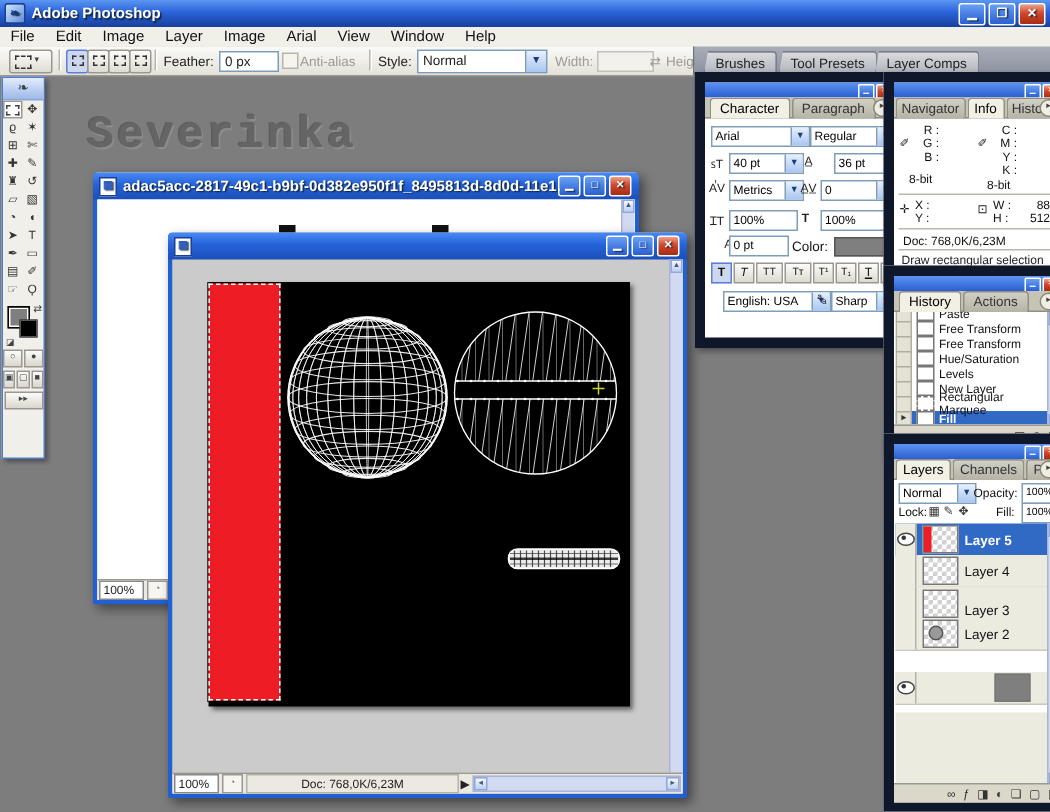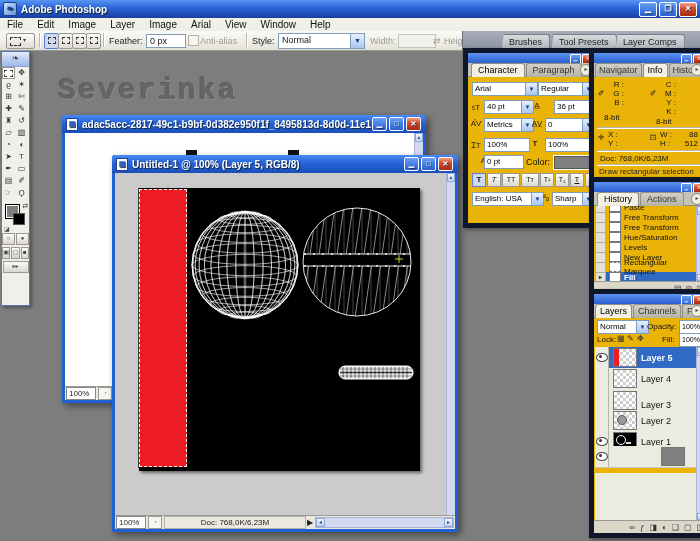--- a/index.html
+++ b/index.html
@@ -36,21 +36,21 @@
     font-size:7px;text-align:center;line-height:13px;color:#1b3f7e;}
   .toolbtn{position:absolute;top:2px;height:14px;border:1px solid #9a9890;background:linear-gradient(#fcfcfa,#dedcd2);
     border-radius:2px;}
   .toolbtn.pressed{background:#cdd8ee;border-color:#5a7edc;}
   .dash-sq{width:9px;height:7px;border:1px dashed #333;margin:3px 2px 0 3px;display:inline-block;vertical-align:top;}
   .chk{position:absolute;top:4px;width:9px;height:9px;border:1px solid #b6b5ac;background:#f5f4ef;}
   .palette-well{position:absolute;left:462px;top:0;width:238px;height:19px;background:linear-gradient(#a8adb8,#8b919e);
     border-left:1px solid #6d727d;}
   .pw-tab{position:absolute;top:3px;height:16px;padding:0 7px;font-size:9px;line-height:15px;color:#222;
     background:linear-gradient(#d9dbde,#a9adb6);border:1px solid #787d88;border-bottom:none;
-    border-radius:3px 3px 0 0;clip-path:polygon(0 100%,3px 0,100% 0,100% 100%);margin-left:32px;}
+    border-radius:3px 3px 0 0;clip-path:polygon(0 100%,3px 0,100% 0,100% 100%);}
   
   .toolbox{left:1px;top:51px;width:27px;height:253px;background:#f0efe9;border:1px solid #4e7ac8;
     box-shadow:2px 2px 3px rgba(0,0,0,.35);}
   .tb-grip{height:14px;background:linear-gradient(#e3ecfb,#9db8e8);border-bottom:1px solid #8aa6d8;
     text-align:center;font-size:9px;line-height:13px;color:#33434f;}
   .tools{display:grid;grid-template-columns:13px 13px;}
   .tool{width:13px;height:12px;font-size:8px;line-height:12px;text-align:center;color:#333;}
   .tool.sel{background:#fff;border:1px solid #9a9890;box-sizing:border-box;}
   .tool.sel i{display:block;width:7px;height:5px;border:1px dashed #444;margin:2px auto 0;}
   .swatches{position:relative;height:30px;margin-top:3px;}
@@ -83,21 +83,21 @@
   .scroll-v{position:absolute;right:0;top:0;width:8px;background:#d2daf2;border-left:1px solid #aab4d8;}
   .scroll-h{height:9px;background:#d2daf2;border:1px solid #aab4d8;flex:1;position:relative;margin:0 1px;}
   .sarrow{background:linear-gradient(#f4f8ff,#bcd0f2);border:1px solid #93a8d6;color:#45587e;
     font-size:5px;text-align:center;line-height:7px;}
   
   .canvas2{position:absolute;left:24px;top:33px;width:281px;height:283px;background:#000;
     box-shadow:2px 2px 3px rgba(0,0,0,.5);}
   .red-strip{position:absolute;left:0;top:1px;width:46px;height:276px;background:#ee1c25;
     border:1px dashed #fff;box-shadow:0 0 0 1px rgba(0,0,0,.7);}
   
-  .panel{background:#eab308;border:5px solid #0f172a;box-shadow:2px 2px 4px rgba(0,0,0,.4);}
+  .panel{background:#ffffff;border:7px solid #0f172a;box-shadow:2px 2px 4px rgba(0,0,0,.4);}
   .p-title{height:10px;background:linear-gradient(#5d93f2,#2a5fd0);position:relative;}
   .p-btns{position:absolute;right:1px;top:1px;display:flex;gap:1px;}
   .pbtn{width:9px;height:8px;border:1px solid #fff;font-size:5px;line-height:7px;text-align:center;
     color:#fff;background:linear-gradient(#68a0f5,#2a5fd0);border-radius:1px;}
   .pbtn.close{background:linear-gradient(#f0a086,#d1472a 45%,#a72c12);}
   .p-tabs{height:13px;background:#c6c4b6;border-bottom:1px solid #8f8f82;display:flex;position:relative;padding-left:3px;}
   .tab{height:13px;padding:0 6px;font-size:9px;line-height:13px;color:#333;
     background:linear-gradient(#d2d0c4,#b5b3a6);border:1px solid #8f8f82;border-bottom:none;
     border-radius:3px 3px 0 0;margin-right:1px;white-space:nowrap;}
   .tab.active{background:#f2f0e4;color:#000;position:relative;z-index:2;}
@@ -276,21 +276,20 @@
   </div>
   <div class="statusbar">
     <span class="zoom-fld" style="width:24px;">100%</span>
     <span style="width:12px;height:11px;border:1px solid #999;background:#f6f5f0;margin-left:2px;font-size:6px;line-height:11px;text-align:center;color:#666;">◔</span>
   </div>
 </div>
 
 <div class="abs docwin" style="left:112px;top:155px;width:340px;height:374px;z-index:10;">
   <div class="doc-title">
     <span class="doc-icon">▨</span>
-    <span>Untitled-1 @ 100% (Layer 5, RGB/8)</span>
     <span class="doc-btns">
       <span class="dbtn">▁</span>
       <span class="dbtn">□</span>
       <span class="dbtn close">✕</span>
     </span>
   </div>
 
   <div class="canvas2">
     <div class="red-strip"></div>
     <svg id="sphere1-svg" class="abs" style="left:50px;top:21px;" width="112" height="112" viewBox="0 0 112 112">
@@ -480,21 +479,21 @@
   <div class="abs" style="left:4px;top:120px;display:flex;">
     <span class="stylebtn pressed" style="font-weight:bold;">T</span>
     <span class="stylebtn" style="font-style:italic;">T</span>
     <span class="stylebtn" style="width:16px;font-size:7px;">TT</span>
     <span class="stylebtn" style="width:16px;font-size:7px;">Tᴛ</span>
     <span class="stylebtn" style="font-size:7px;">T¹</span>
     <span class="stylebtn" style="font-size:7px;">T₁</span>
     <span class="stylebtn u">T</span>
     <span class="stylebtn">Ŧ</span>
   </div>
-  <div class="pfld" style="left:4px;top:139px;width:66px;"><span>English: USA</span><span class="arrow">▼</span></div>
+  <div class="pfld" style="left:12px;top:139px;width:66px;"><span>English: USA</span><span class="arrow">▼</span></div>
   <span class="cicon" style="left:71px;top:140px;">ªₐ</span>
   <div class="pfld" style="left:84px;top:139px;width:37px;"><span>Sharp</span><span class="arrow">▼</span></div>
 </div>
 
 <div class="abs panel" style="left:589px;top:48px;width:111px;height:129px;z-index:20;">
   <div class="p-title">
     <span class="p-btns">
       <span class="pbtn">▁</span>
       <span class="pbtn close">✕</span>
     </span>
@@ -631,30 +630,20 @@
     <span class="thumb"></span>
     <span class="lname">Layer 3</span>
   </div>
   <div class="lrow" style="top:116px;">
     <span class="eyecell"></span>
     <span class="thumb">
         <span class="abs" style="left:3px;top:3px;width:8px;height:8px;border:1px solid #555;border-radius:50%;background:#999;"></span>
       </span>
     <span class="lname">Layer 2</span>
   </div>
-  <div class="lrow" style="top:137px;">
-    <span class="eyecell">
-        <span class="eye"></span>
-      </span>
-    <span class="thumb black">
-        <span class="abs" style="left:2px;top:2px;width:8px;height:8px;border:1px solid #fff;border-radius:50%;"></span>
-        <span class="abs" style="left:12px;top:9px;width:5px;height:2px;background:#ddd;"></span>
-      </span>
-    <span class="lname">Layer 1</span>
-  </div>
   <div class="lrow" style="top:152px;gap:48px;">
     <span class="eyecell">
         <span class="eye"></span>
       </span>
     <span class="thumb gray"></span>
     <span class="lname" style="font-style:italic;font-family:'Liberation Serif',serif;">Background</span>
     <span class="lockicon"></span>
   </div>
   <div class="abs" style="left:1px;right:8px;top:179px;bottom:13px;background:#ecebe0;"></div>
   <div class="scrollcol" style="top:53px;bottom:13px;">

